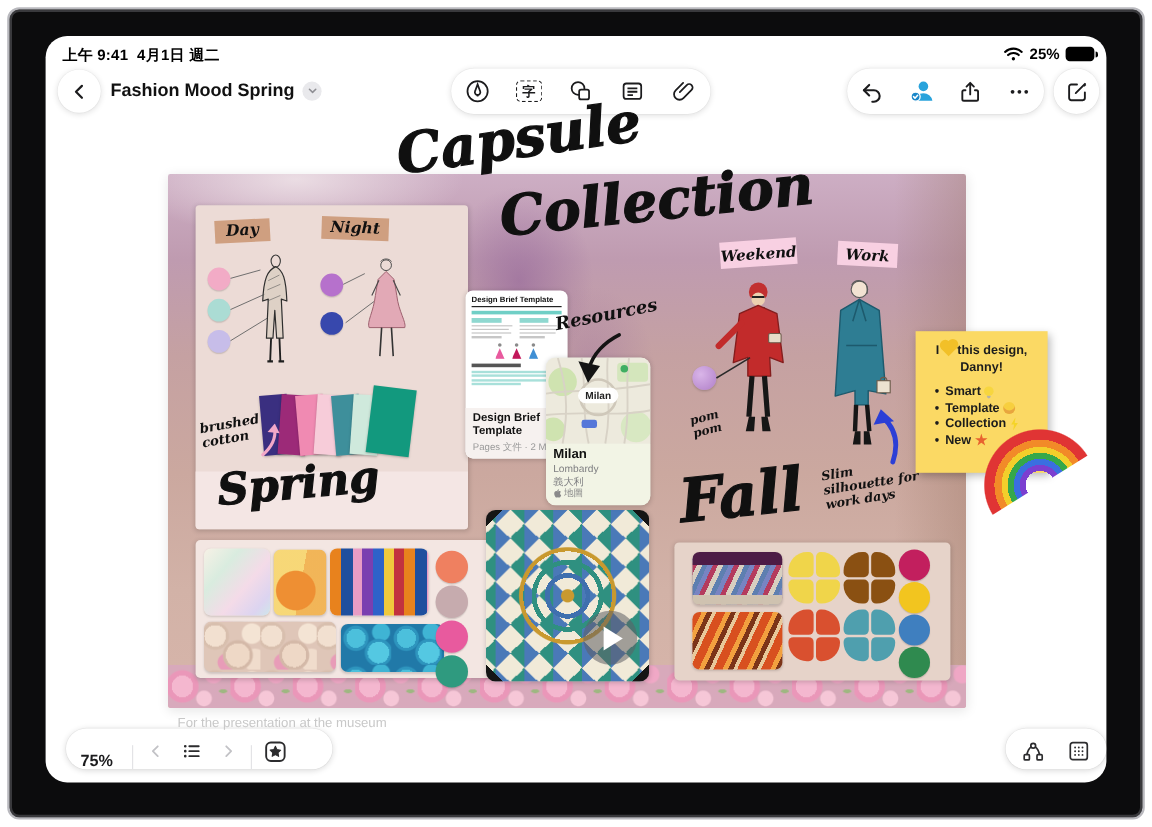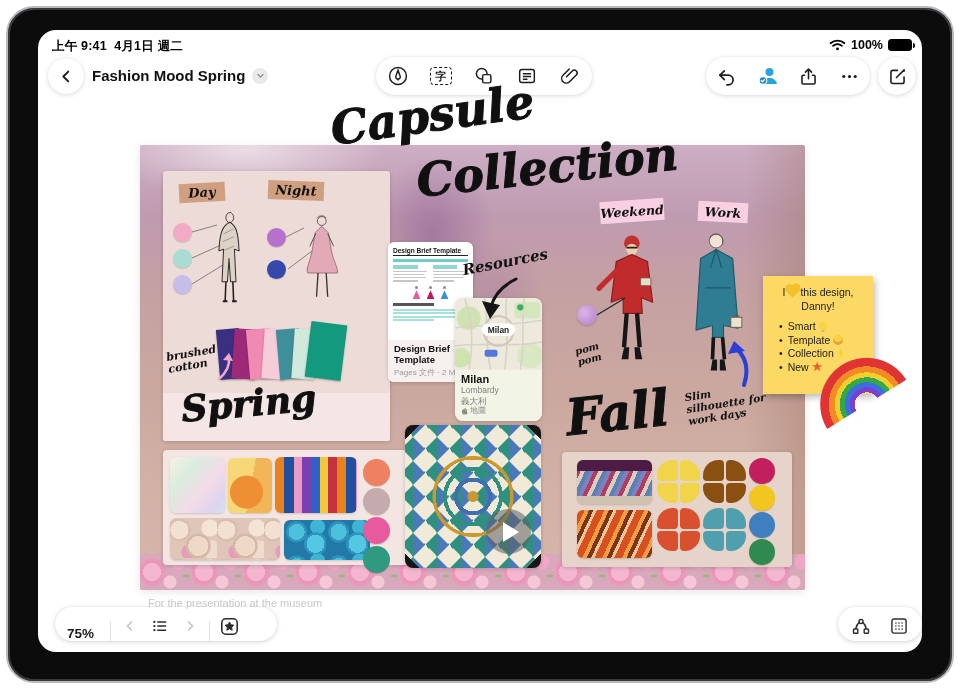--- a/index.html
+++ b/index.html
@@ -2,21 +2,21 @@
 <html><head>
 <meta charset="utf-8">
 <style>
   html,body{margin:0;padding:0;background:#fff;width:960px;height:689px;
     font-family:"Liberation Sans","DejaVu Sans",sans-serif;-webkit-font-smoothing:antialiased;}
   *{box-sizing:border-box;}
   .stage{position:relative;width:960px;height:689px;overflow:hidden;background:#fff;}
 
   
   .device{position:absolute;left:6px;top:6px;right:6px;bottom:6px;background:#0c0c0d;
-    border-radius:28px;border:2px solid #b9b9be;box-shadow:inset 0 0 0 2px #39393c;}
+    border-radius:10px;border:2px solid #b9b9be;box-shadow:inset 0 0 0 2px #39393c;}
   .screen{position:absolute;left:30px;top:22px;right:30px;bottom:29px;background:#fff;
     border-radius:18px;overflow:hidden;}
 
   
   .status-left{position:absolute;left:14px;top:8px;font-size:12.5px;font-weight:700;color:#000;letter-spacing:.2px;}
   .status-right{position:absolute;right:10px;top:8px;display:flex;align-items:center;gap:5px;color:#000;}
   .status-right .pct{font-size:12.5px;font-weight:700;}
   .battery{position:relative;width:24px;height:12px;background:#000;border-radius:3.5px;}
   .battery::after{content:"";position:absolute;right:-3px;top:3.5px;width:2.2px;height:5px;background:#000;border-radius:0 2px 2px 0;}
 
@@ -118,23 +118,23 @@
   .pinklabel{position:absolute;background:#f8d0e2;display:flex;align-items:center;justify-content:center;font-size:12.5px;font-weight:700;}
   .pom{position:absolute;left:437px;top:160px;width:20px;height:20px;border-radius:50%;
     background:radial-gradient(circle at 35% 35%,#d9b5e8,#b07fc8);box-shadow:0 1px 2px rgba(0,0,0,.2);}
   .pomnote{position:absolute;left:436px;top:196px;width:40px;font-size:10px;line-height:1.1;transform:rotate(-14deg);font-weight:700;}
   .slimnote{position:absolute;left:546px;top:240px;width:80px;font-size:10.5px;line-height:1.15;transform:rotate(-9deg);font-weight:700;}
   .fall{position:absolute;left:426px;top:243px;font-size:50px;line-height:1;transform:rotate(-6deg);}
 
   
   .sticky{position:absolute;left:725px;top:246px;width:110px;height:118px;background:#fbd964;z-index:7;
     box-shadow:2px 3px 7px rgba(0,0,0,.28);padding:10px 6px 6px;color:#1c1c1c;}
-  .s-title{text-align:center;font-size:10.5px;font-weight:400;line-height:1.3;}
+  .s-title{text-align:center;font-size:10.5px;font-weight:700;line-height:1.3;}
   .s-list{margin:7px 0 0;padding:0 0 0 10px;list-style:none;}
-  .s-list li{display:flex;align-items:center;gap:3px;font-size:10.5px;font-weight:400;margin-bottom:1.5px;}
+  .s-list li{display:flex;align-items:center;gap:3px;font-size:10.5px;font-weight:700;margin-bottom:1.5px;}
   .s-list li::before{content:"•";margin-right:2px;}
   .em{display:inline-block;}
   .e-heart{position:relative;width:9px;height:9px;background:#f2c028;transform:rotate(-45deg);margin:0 3px;}
   .e-heart::before,.e-heart::after{content:"";position:absolute;width:9px;height:9px;border-radius:50%;background:#f2c028;}
   .e-heart::before{top:-4.5px;left:0;}
   .e-heart::after{top:0;left:4.5px;}
   .e-bulb{width:8px;height:8px;border-radius:50%;background:#f7d63f;box-shadow:0 4.5px 0 -2.5px #b9b2a4;}
   .e-grin{width:10px;height:10px;border-radius:50%;background:#f7cf3f;box-shadow:inset 0 -3px 0 #e8a53f;}
   .e-zap{width:8px;height:11px;background:#f5d428;clip-path:polygon(60% 0,15% 55%,45% 55%,35% 100%,85% 42%,52% 42%);}
   .e-burst{width:11px;height:11px;background:#e8622f;clip-path:polygon(50% 0,61% 35%,98% 35%,68% 57%,79% 91%,50% 70%,21% 91%,32% 57%,2% 35%,39% 35%);}
@@ -211,21 +211,21 @@
       <div class="status-left">
         <span>上午 9:41</span>&nbsp;
         <span>4月1日 週二</span>
       </div>
       <div class="status-right">
         <svg width="17" height="12" viewBox="0 0 18 13" fill="none" stroke="#000" stroke-linecap="round">
           <path d="M1.5 4.6a11 11 0 0 1 15 0" stroke-width="1.9"></path>
           <path d="M4.2 7.5a7 7 0 0 1 9.6 0" stroke-width="1.9"></path>
           <circle cx="9" cy="10.8" r="1.5" fill="#000" stroke="none"></circle>
         </svg>
-        <span class="pct">100%</span>
+        <span class="pct">25%</span>
         <span class="battery"></span>
       </div>
 
       <div class="circle-btn" style="left:10px;top:28px;">
         <svg width="17" height="17" viewBox="0 0 24 24" fill="none" stroke="currentColor" stroke-width="2.6" stroke-linecap="round" stroke-linejoin="round">
             <path d="M14.5 5 7.5 12l7 7"></path>
           </svg>
       </div>
       <div class="title-row">
         <span class="title">Fashion Mood Spring</span>

